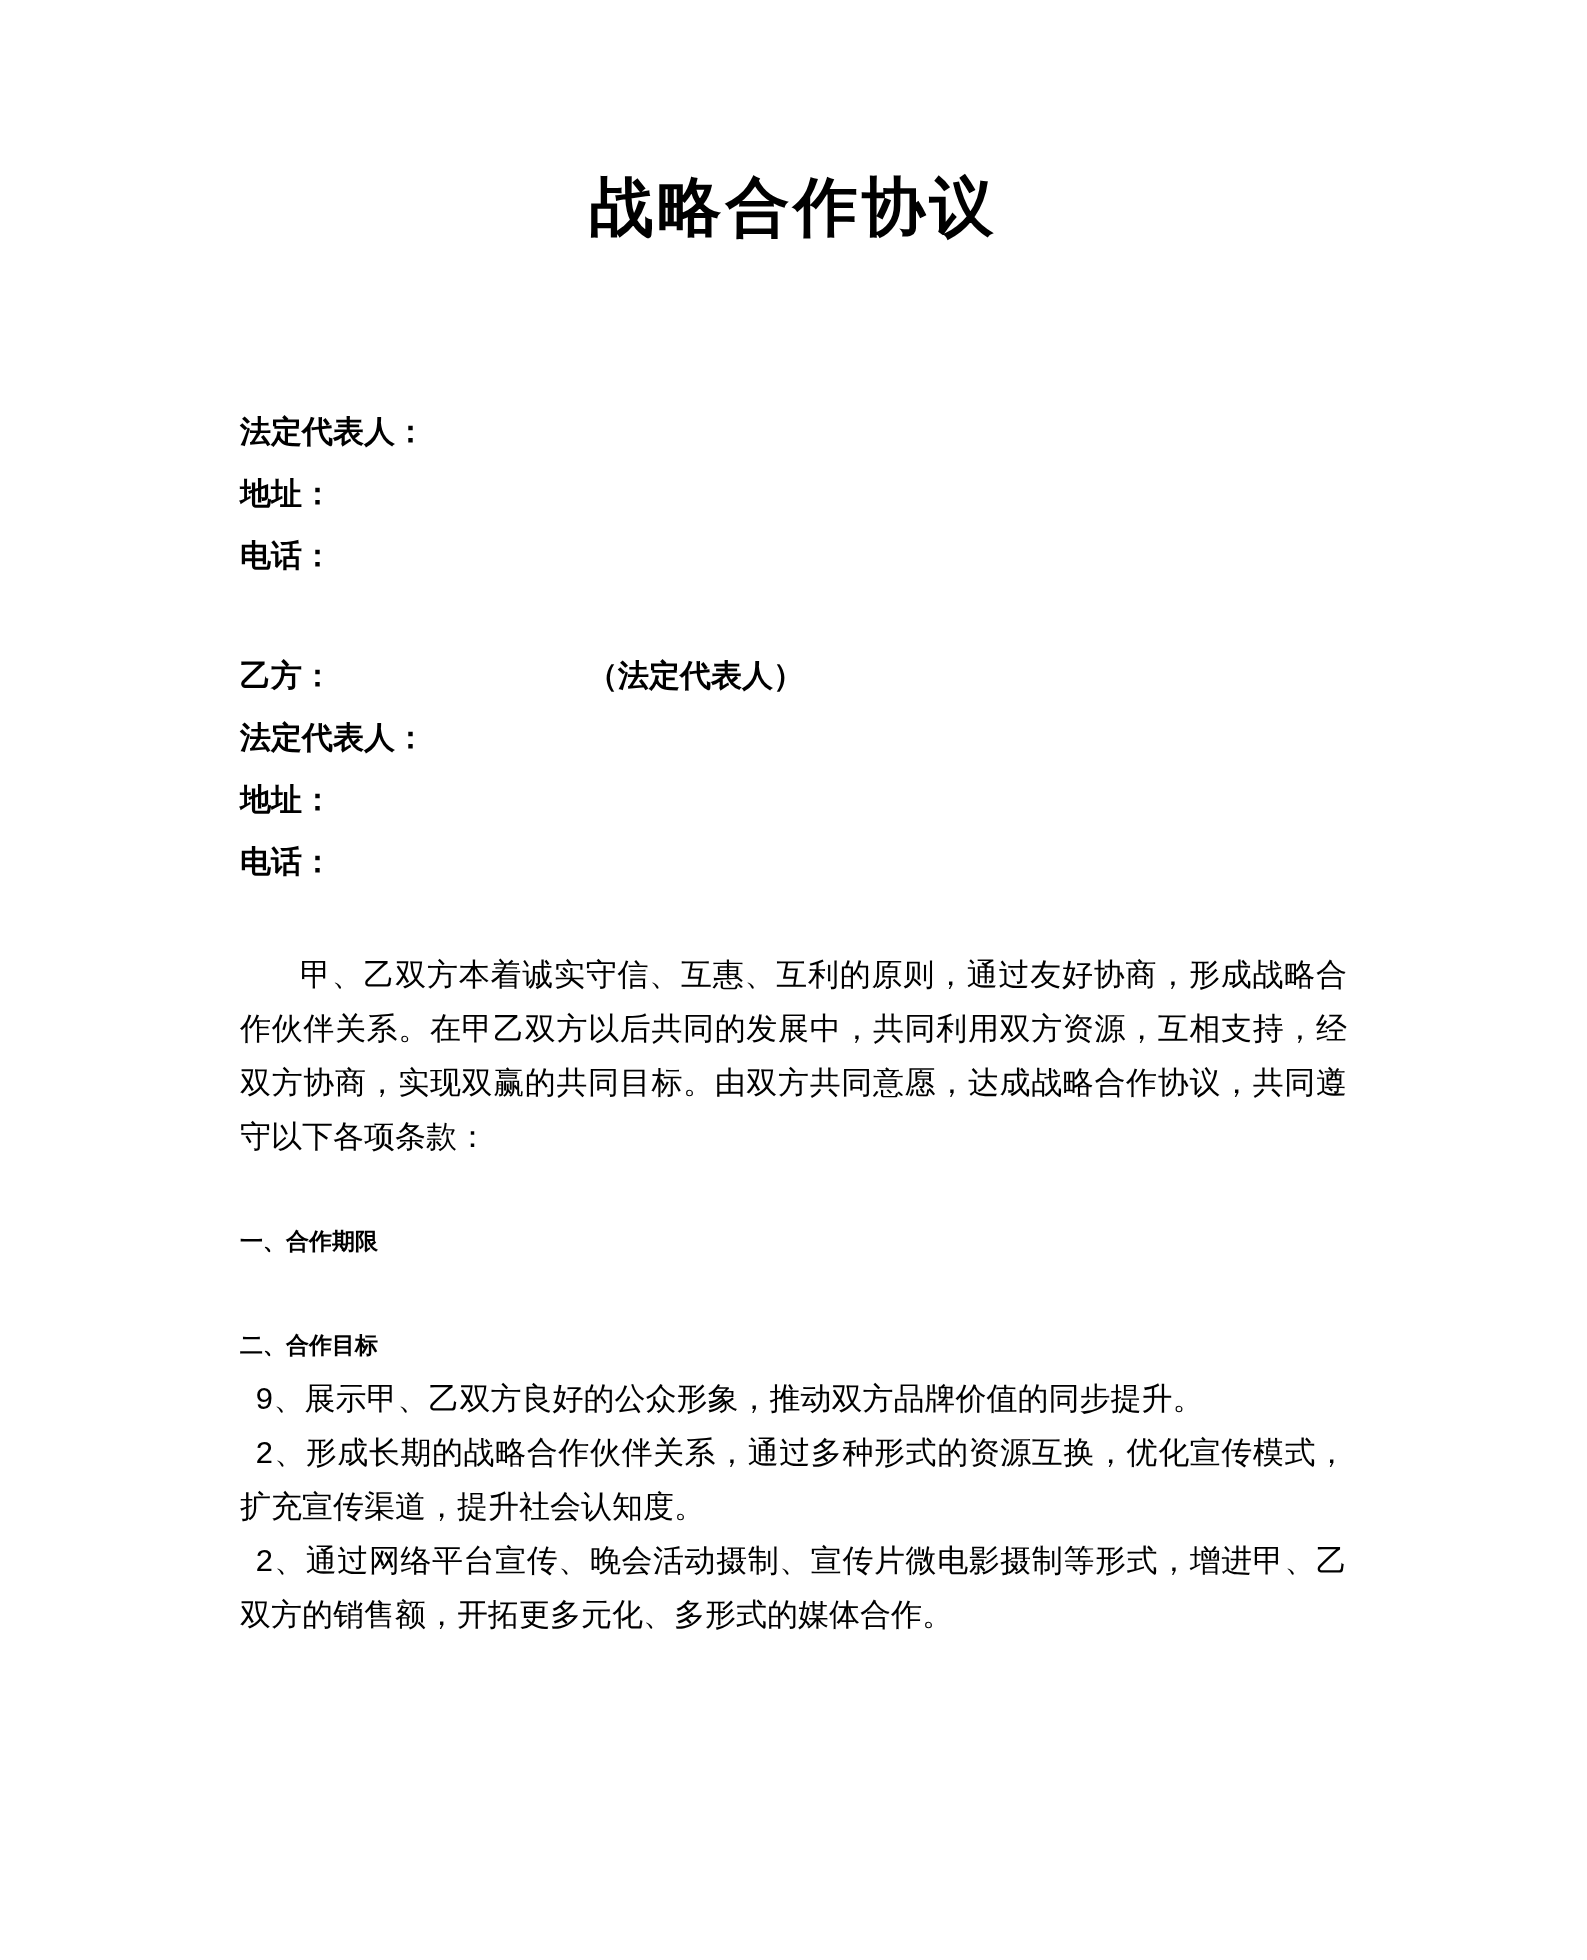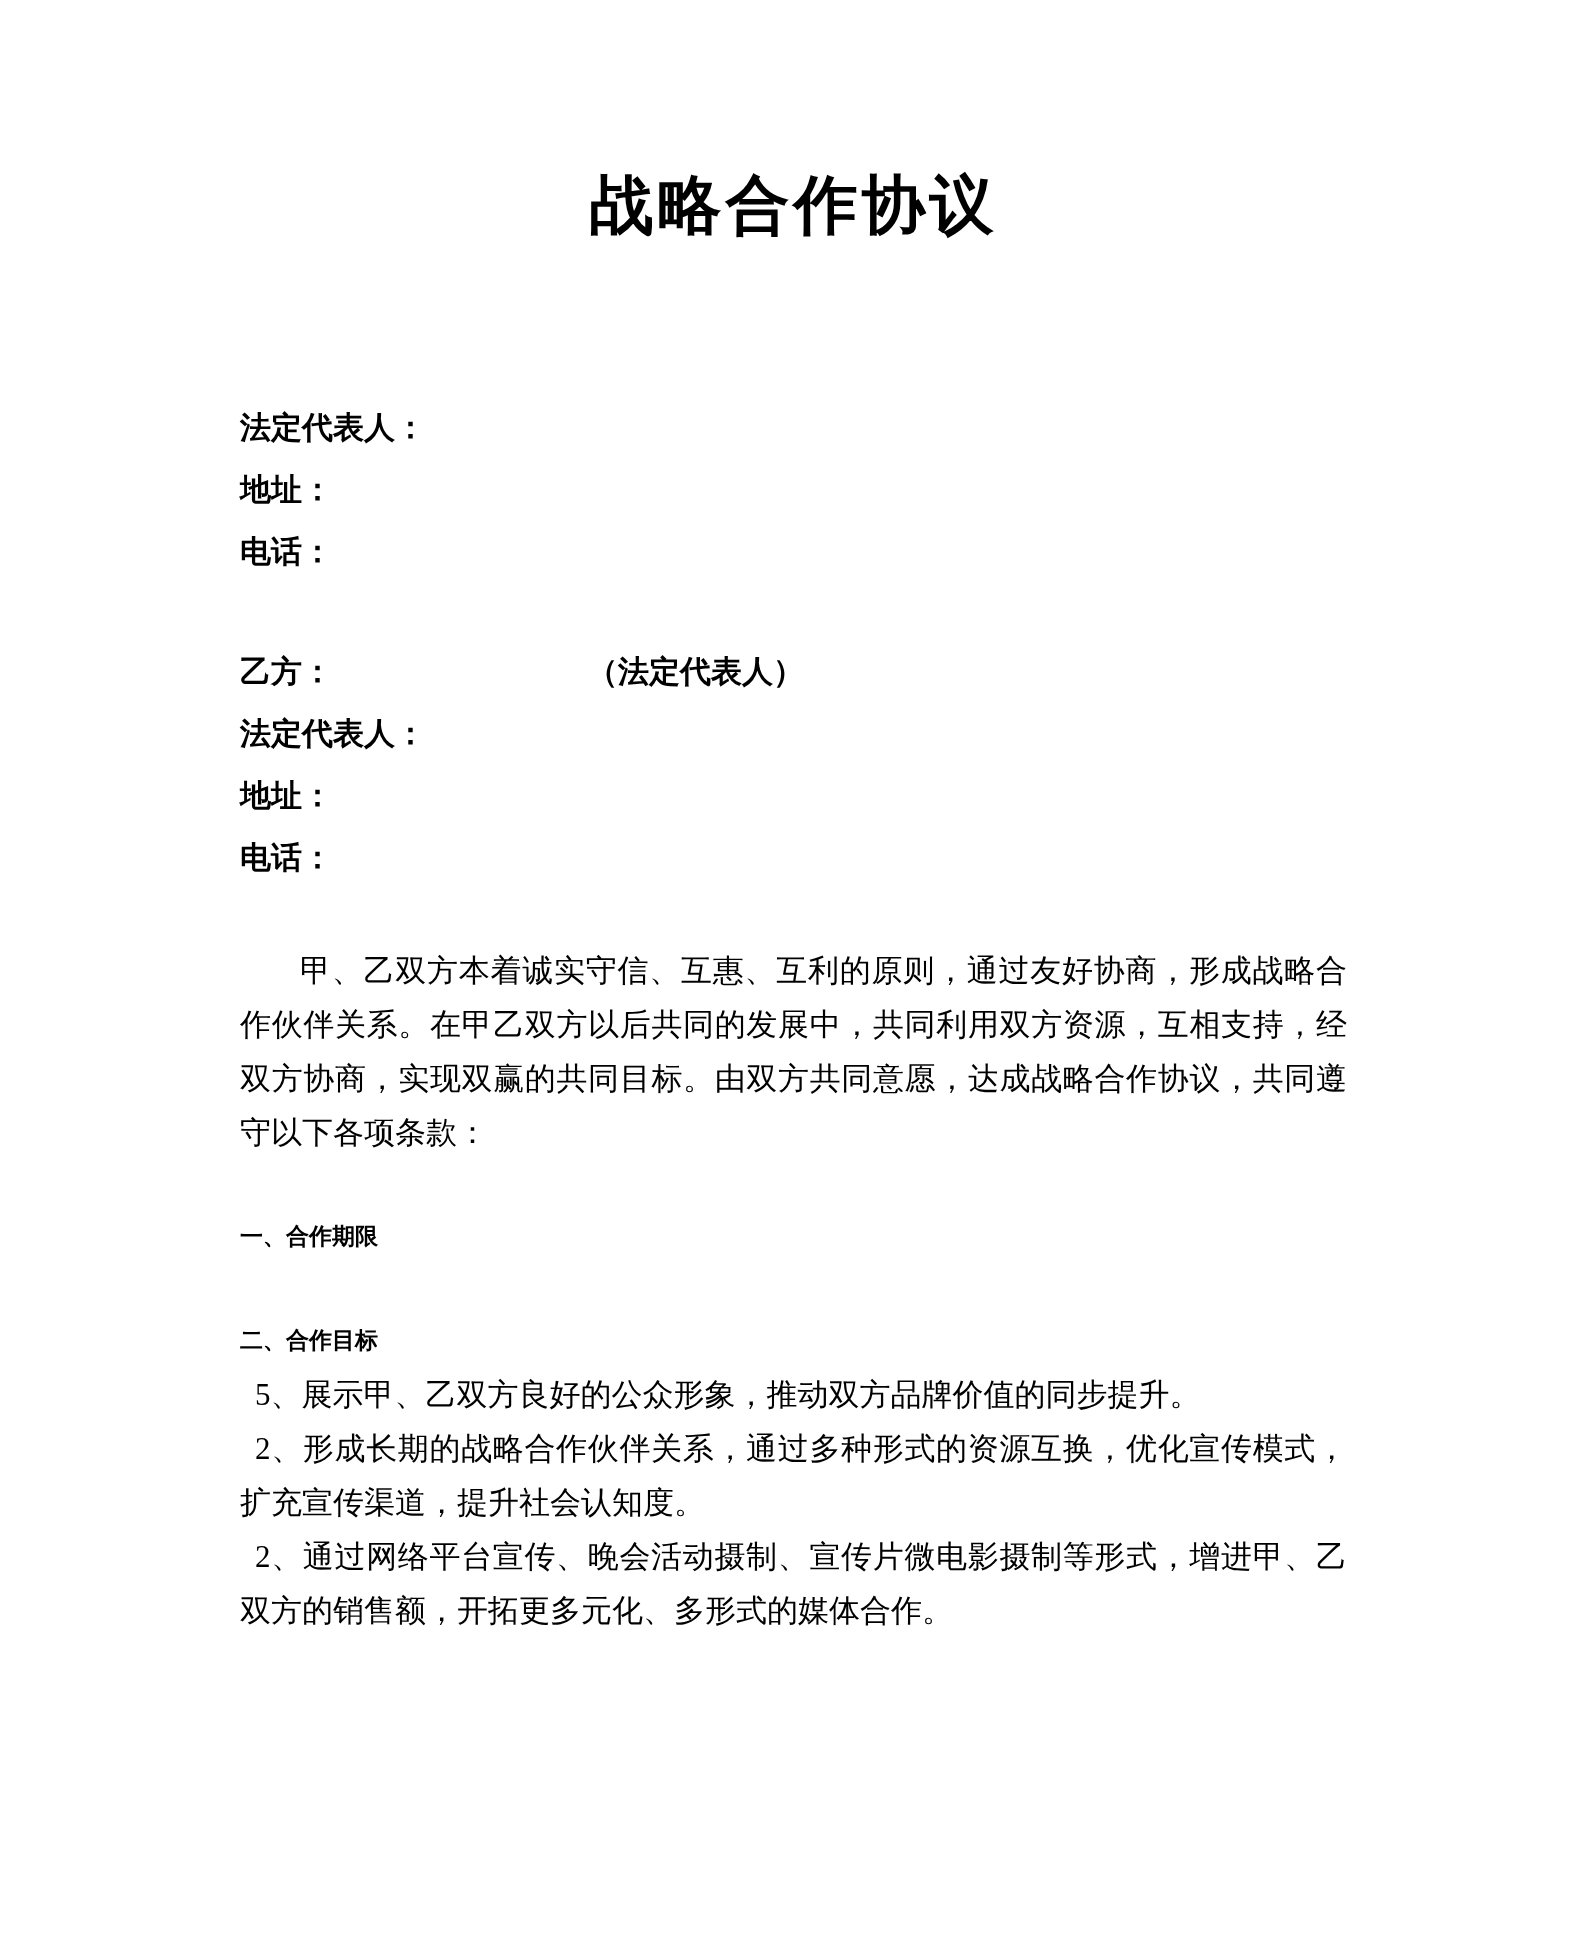--- a/index.html
+++ b/index.html
@@ -1,24 +1,24 @@
 <!DOCTYPE html>
 <html><head>
 <meta charset="utf-8">
 <style>
   html, body { margin: 0; padding: 0; background: #ffffff; }
   .page {
     position: relative;
     width: 1587px;
     height: 1960px;
     box-sizing: border-box;
-    padding: 8px 240px;
+    padding: 14px 240px;
     background: #ffffff;
     color: #000000;
-    font-family: Liberation Serif, serif;
+    font-family: Liberation Mono, monospace;
     overflow: hidden;
   }
   .doc-title {
     margin: 0;
     padding-top: 160px;
     font-size: 64px;
     line-height: 76px;
     font-weight: bold;
     text-align: center;
     letter-spacing: 4px;
@@ -69,17 +69,17 @@
     <div class="party-row">法定代表人：</div>
     <div class="party-row">地址：</div>
     <div class="party-row">电话：</div>
   </div>
 
   <p class="body-text intro-para">甲、乙双方本着诚实守信、互惠、互利的原则，通过友好协商，形成战略合作伙伴关系。在甲乙双方以后共同的发展中，共同利用双方资源，互相支持，经双方协商，实现双赢的共同目标。由双方共同意愿，达成战略合作协议，共同遵守以下各项条款：</p>
 
   <h2 class="section-heading">一、合作期限</h2>
 
   <h2 class="section-heading">二、合作目标</h2>
-  <p class="body-text list-item">5、展示甲、乙双方良好的公众形象，推动双方品牌价值的同步提升。</p>
+  <p class="body-text list-item">9、展示甲、乙双方良好的公众形象，推动双方品牌价值的同步提升。</p>
   <p class="body-text list-item">2、形成长期的战略合作伙伴关系，通过多种形式的资源互换，优化宣传模式，扩充宣传渠道，提升社会认知度。</p>
   <p class="body-text list-item">2、通过网络平台宣传、晚会活动摄制、宣传片微电影摄制等形式，增进甲、乙双方的销售额，开拓更多元化、多形式的媒体合作。</p>
 
 </div>
 
 </body></html>

